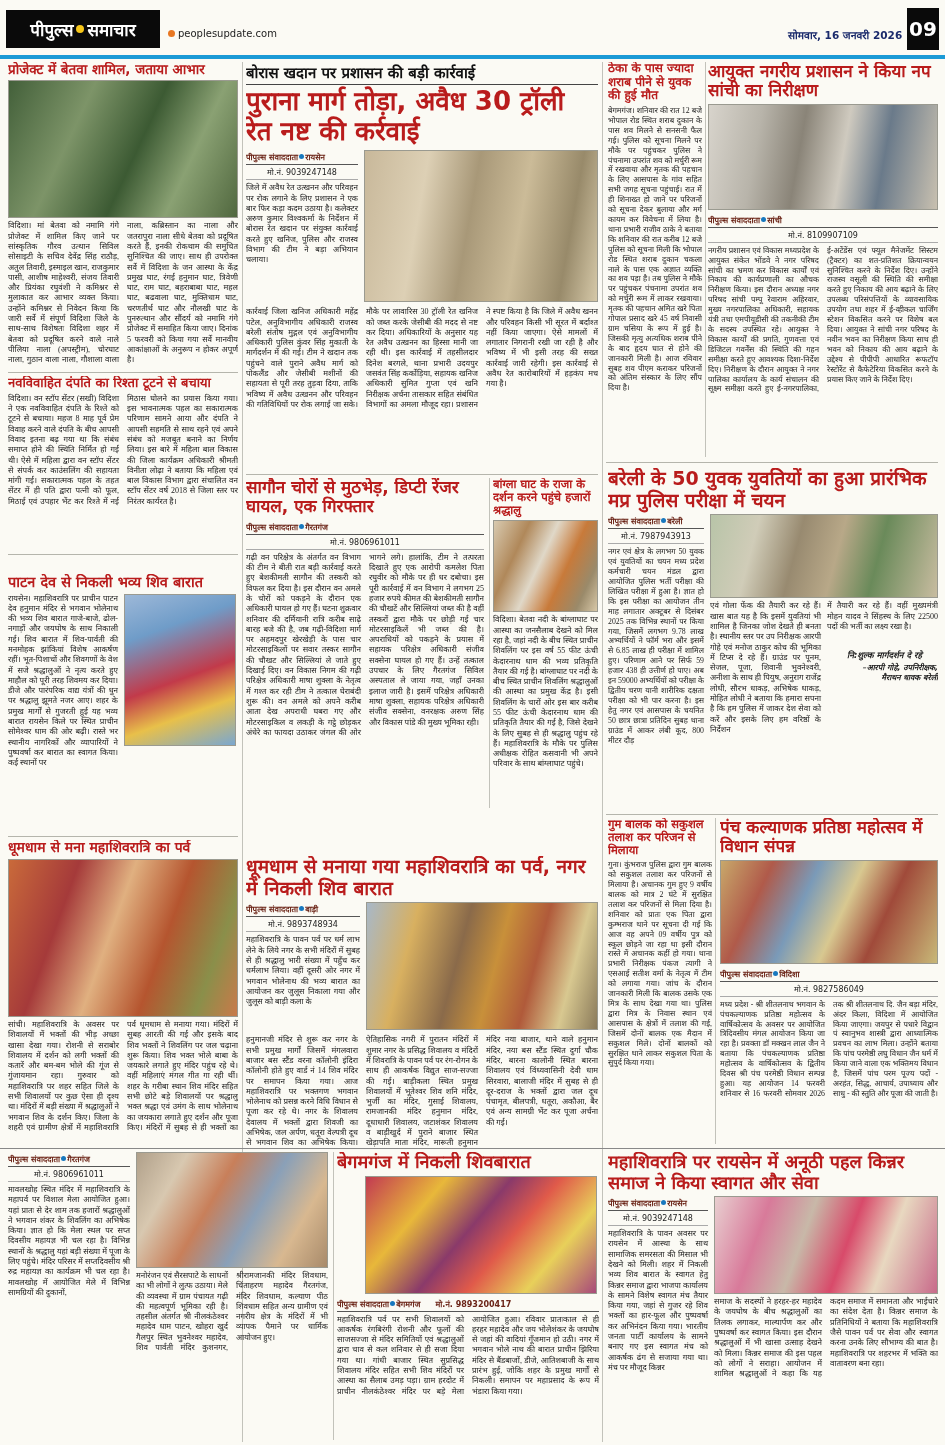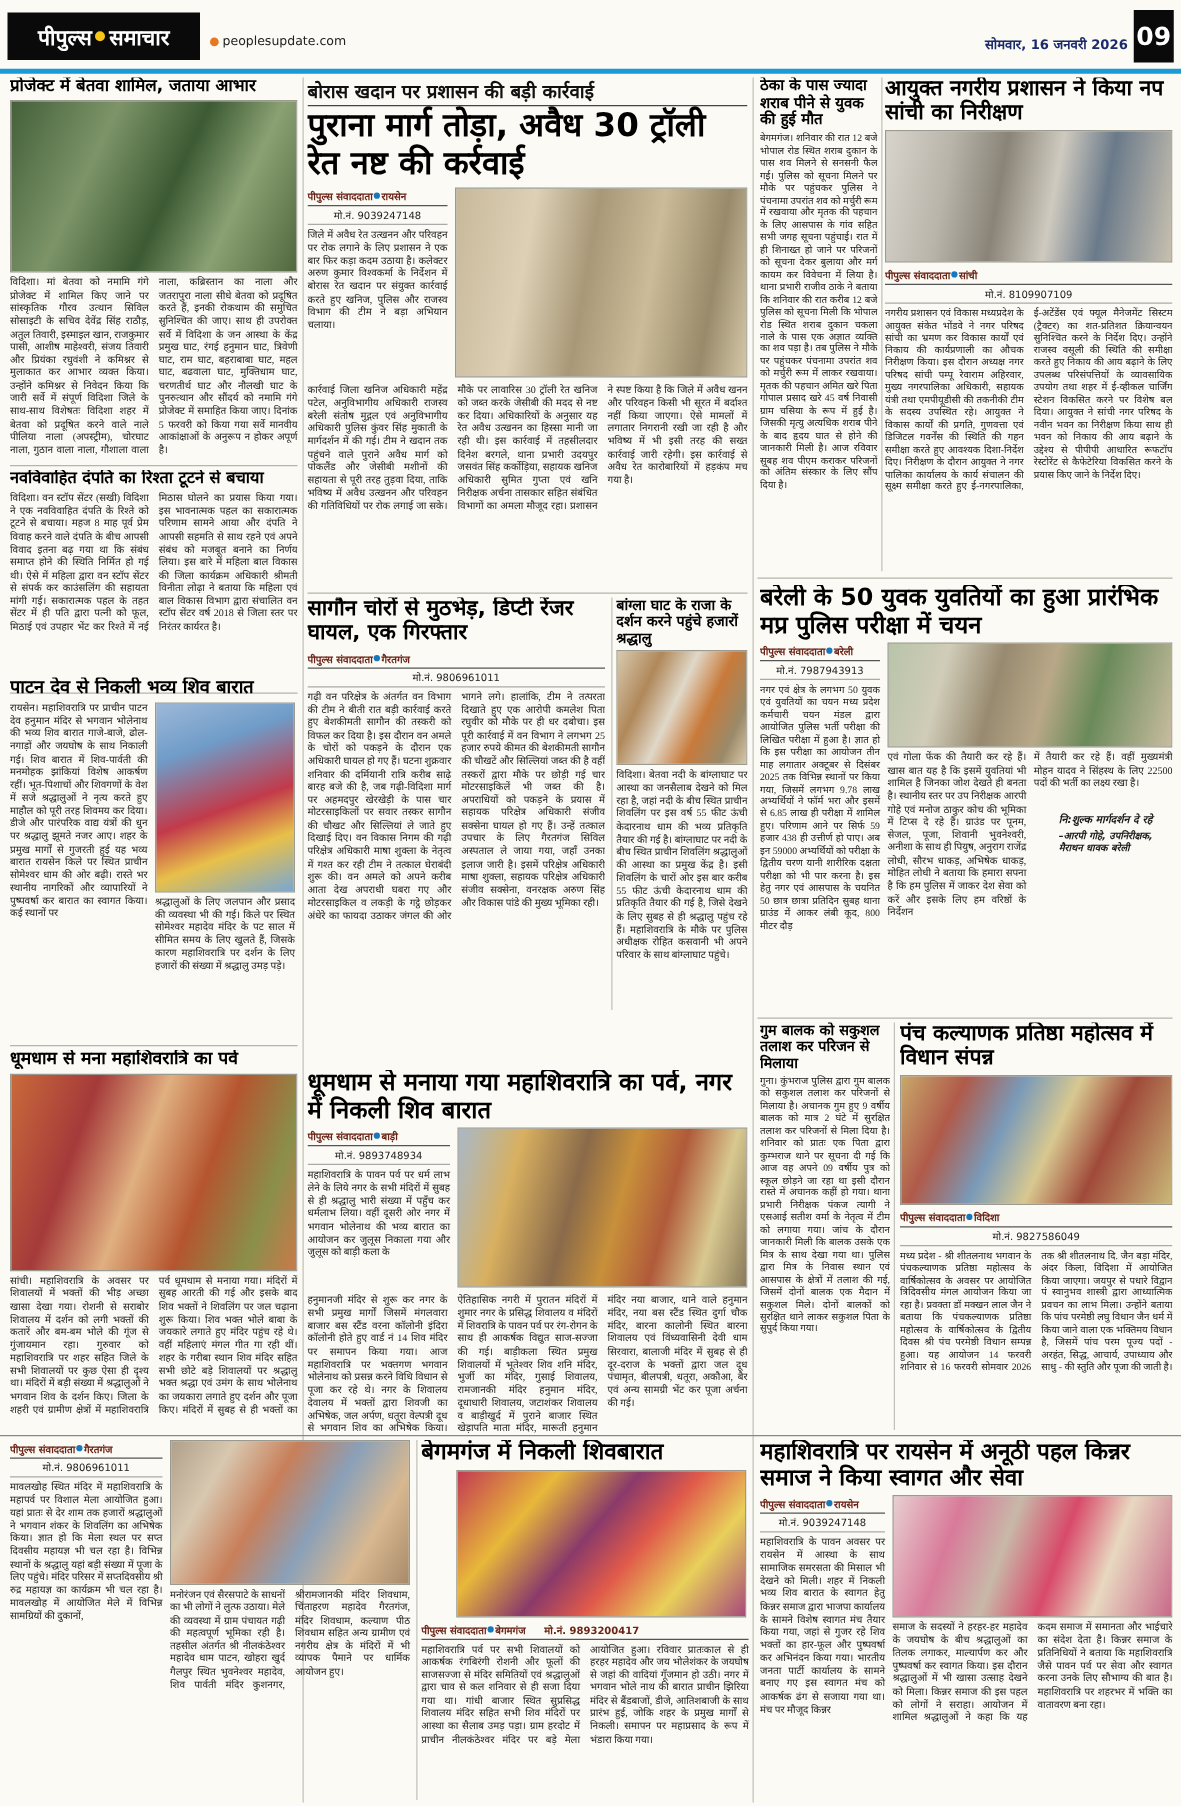--- a/index.html
+++ b/index.html
@@ -16,37 +16,37 @@
   .edition{position:absolute;left:275px;top:12px;width:440px;text-align:center;color:#e8121e;
            font-family:"DejaVu Sans",sans-serif;font-weight:bold;font-size:26px;white-space:nowrap;overflow:hidden;}
   .date{position:absolute;left:788px;top:28px;width:115px;font-size:10.5px;font-weight:bold;color:#1a2a6b;
         font-family:"DejaVu Sans",sans-serif;white-space:nowrap;}
   .pagenum{position:absolute;left:907px;top:8px;width:32px;height:42px;background:#0a0a0a;color:#fff;
            display:flex;align-items:center;justify-content:center;font-family:"DejaVu Sans",sans-serif;
            font-weight:bold;font-size:20px;}
   .toprule{position:absolute;left:0;top:55px;width:945px;height:4px;background:#1b9ad6;}
   
   .art{position:absolute;overflow:hidden;}
-  .hl{margin:0 0 3px 0;font-family:"DejaVu Sans",sans-serif;font-weight:bold;color:#000000;line-height:1.14;}
+  .hl{margin:0 0 3px 0;font-family:"DejaVu Sans",sans-serif;font-weight:bold;color:#b91c1c;line-height:1.14;}
   .nowrap{white-space:nowrap;overflow:hidden;}
   .kick{margin:0 0 2px 0;font-family:"DejaVu Sans",sans-serif;font-weight:bold;font-size:15px;color:#111;
         border-bottom:1px solid #444;padding-bottom:2px;}
   .bd{font-size:8px;line-height:10.3px;text-align:justify;}
   .c2{column-count:2;column-gap:8px;}
   .c3{column-count:3;column-gap:8px;}
   .byline{display:flex;align-items:center;flex-wrap:wrap;gap:1px;font-family:"DejaVu Sans",sans-serif;
           font-weight:bold;font-size:8px;color:#6b2417;border-bottom:1px solid #555;padding:1px 0 2px;text-align:right;}
   .dot{width:5px;height:5px;border-radius:50%;background:#1878be;flex:0 0 auto;}
   .phone{font-size:8px;text-align:center;border-bottom:1px solid #aaa;padding:1px 0 2px;margin-bottom:3px;
          font-family:"DejaVu Sans",sans-serif;color:#222;}
   .ph{position:relative;margin-bottom:3px;border:1px solid #9a9a90;box-sizing:border-box;}
   .row{display:flex;gap:6px;}
   .qbox{font-style:italic;font-family:"DejaVu Sans",sans-serif;margin-left:20px;}
   .qtitle{font-weight:bold;font-size:8.5px;margin:4px 0 2px;}
-  .qsign{font-weight:bold;font-size:7.8px;margin-top:2px;}
+  .qsign{text-align:right;font-weight:bold;font-size:7.8px;margin-top:2px;}
   .vr{position:absolute;width:1px;background:#c2c2ba;}
   .hrl{position:absolute;height:1px;background:#b5b5ac;}
 </style>
 </head>
 <body>
 
 <div class="page">
 
   <div class="masthead">
     <span>पीपुल्स</span>
@@ -79,27 +79,26 @@
     <h2 class="hl nowrap" style="font-size:13.5px">प्रोजेक्ट में बेतवा शामिल, जताया आभार</h2>
     <div class="ph" style="height:138px;background:linear-gradient(115deg,#43603a 0%,#7d9468 30%,#3c5a33 55%,#8aa173 75%,#51683f 100%)"></div>
     <div class="bd c2" style="height:152px">विदिशा। मां बेतवा को नमामि गंगे प्रोजेक्ट में शामिल किए जाने पर सांस्कृतिक गौरव उत्थान सिविल सोसाइटी के सचिव देवेंद्र सिंह राठौड़, अतुल तिवारी, इस्माइल खान, राजकुमार पासी, आशीष माहेश्वरी, संजय तिवारी और प्रियंका रघुवंशी ने कमिश्नर से मुलाकात कर आभार व्यक्त किया। उन्होंने कमिश्नर से निवेदन किया कि जारी सर्वे में संपूर्ण विदिशा जिले के साथ-साथ विशेषतः विदिशा शहर में बेतवा को प्रदूषित करने वाले नाले पीलिया नाला (अपस्ट्रीम), चोरघाट नाला, गुठान वाला नाला, गौशाला वाला नाला, कब्रिस्तान का नाला और जतरापुरा नाला सीधे बेतवा को प्रदूषित करते हैं, इनकी रोकथाम की समुचित सुनिश्चित की जाए। साथ ही उपरोक्त सर्वे में विदिशा के जन आस्था के केंद्र प्रमुख घाट, रंगई हनुमान घाट, त्रिवेणी घाट, राम घाट, बहराबाबा घाट, महल घाट, बढवाला घाट, मुक्तिधाम घाट, चरणतीर्थ घाट और नौलखी घाट के पुनरुत्थान और सौंदर्य को नमामि गंगे प्रोजेक्ट में समाहित किया जाए। दिनांक 5 फरवरी को किया गया सर्वे मानवीय आकांक्षाओं के अनुरूप न होकर अपूर्ण है।</div>
   </div>
 
   <div class="art" style="left:8px;top:376px;width:230px;height:176px">
     <h2 class="hl nowrap" style="font-size:13px">नवविवाहित दंपति का रिश्ता टूटने से बचाया</h2>
     <div class="bd c2" style="height:152px">विदिशा। वन स्टॉप सेंटर (सखी) विदिशा ने एक नवविवाहित दंपति के रिश्ते को टूटने से बचाया। महज 8 माह पूर्व प्रेम विवाह करने वाले दंपति के बीच आपसी विवाद इतना बढ़ गया था कि संबंध समाप्त होने की स्थिति निर्मित हो गई थी। ऐसे में महिला द्वारा वन स्टॉप सेंटर से संपर्क कर काउंसलिंग की सहायता मांगी गई। सकारात्मक पहल के तहत सेंटर में ही पति द्वारा पत्नी को फूल, मिठाई एवं उपहार भेंट कर रिश्ते में नई मिठास घोलने का प्रयास किया गया। इस भावनात्मक पहल का सकारात्मक परिणाम सामने आया और दंपति ने आपसी सहमति से साथ रहने एवं अपने संबंध को मजबूत बनाने का निर्णय लिया। इस बारे में महिला बाल विकास की जिला कार्यक्रम अधिकारी श्रीमती विनीता लोढ़ा ने बताया कि महिला एवं बाल विकास विभाग द्वारा संचालित वन स्टॉप सेंटर वर्ष 2018 से जिला स्तर पर निरंतर कार्यरत है।</div>
   </div>
 
-  <div class="art" style="left:8px;top:542px;width:230px;height:276px">
+  <div class="art" style="left:8px;top:574px;width:230px;height:276px">
     <h2 class="hl nowrap" style="font-size:14.5px">पाटन देव से निकली भव्य शिव बारात</h2>
     <div class="row">
       <div class="bd" style="width:110px;height:248px">रायसेन। महाशिवरात्रि पर प्राचीन पाटन देव हनुमान मंदिर से भगवान भोलेनाथ की भव्य शिव बारात गाजे-बाजे, ढोल-नगाड़ों और जयघोष के साथ निकाली गई। शिव बारात में शिव-पार्वती की मनमोहक झांकियां विशेष आकर्षण रहीं। भूत-पिशाचों और शिवगणों के वेश में सजे श्रद्धालुओं ने नृत्य करते हुए माहौल को पूरी तरह शिवमय कर दिया। डीजे और पारंपरिक वाद्य यंत्रों की धुन पर श्रद्धालु झूमते नजर आए। शहर के प्रमुख मार्गों से गुजरती हुई यह भव्य बारात रायसेन किले पर स्थित प्राचीन सोमेश्वर धाम की ओर बढ़ी। रास्ते भर स्थानीय नागरिकों और व्यापारियों ने पुष्पवर्षा कर बारात का स्वागत किया। कई स्थानों पर</div>
       <div style="width:112px">
         <div class="ph" style="height:152px;background:linear-gradient(160deg,#9db8d8 0%,#6f9cc8 25%,#c23a4a 55%,#e8c04a 75%,#7aa7d0 100%)"></div>
-        <div class="bd" style="height:92px">श्रद्धालुओं के लिए जलपान और प्रसाद की व्यवस्था भी की गई। किले पर स्थित सोमेश्वर महादेव मंदिर के पट साल में सीमित समय के लिए खुलते हैं, जिसके कारण महाशिवरात्रि पर दर्शन के लिए हजारों की संख्या में श्रद्धालु उमड़ पड़े।</div>
       </div>
     </div>
   </div>
 
   <div class="art" style="left:8px;top:840px;width:230px;height:304px">
     <h2 class="hl nowrap" style="font-size:14px">धूमधाम से मना महाशिवरात्रि का पर्व</h2>
     <div class="ph" style="height:158px;background:linear-gradient(110deg,#c96a3a 0%,#a53a3a 25%,#e0b080 45%,#b5552f 65%,#8a8f4a 85%,#c97a4a 100%)"></div>
     <div class="bd c2" style="height:122px">सांची। महाशिवरात्रि के अवसर पर शिवालयों में भक्तों की भीड़ अच्छा खासा देखा गया। रोशनी से सराबोर शिवालय में दर्शन को लगी भक्तों की कतारें और बम-बम भोले की गूंज से गुंजायमान रहा। गुरुवार को महाशिवरात्रि पर शहर सहित जिले के सभी शिवालयों पर कुछ ऐसा ही दृश्य था। मंदिरों में बड़ी संख्या में श्रद्धालुओं ने भगवान शिव के दर्शन किए। जिला के शहरी एवं ग्रामीण क्षेत्रों में महाशिवरात्रि पर्व धूमधाम से मनाया गया। मंदिरों में सुबह आरती की गई और इसके बाद शिव भक्तों ने शिवलिंग पर जल चढ़ाना शुरू किया। शिव भक्त भोले बाबा के जयकारे लगाते हुए मंदिर पहुंच रहे थे। वहीं महिलाएं मंगल गीत गा रही थीं। शहर के गरीबा स्थान शिव मंदिर सहित सभी छोटे बड़े शिवालयों पर श्रद्धालु भक्त श्रद्धा एवं उमंग के साथ भोलेनाथ का जयकारा लगाते हुए दर्शन और पूजा किए। मंदिरों में सुबह से ही भक्तों का मेला लगा रहा। हजारों की संख्या में श्रद्धालु महिला पुरुष यहां जलाभिषेक करने के लिए पहुंचे। दोपहर बाद से उमड़ी भीड़ में खासकर महिलाओं और बच्चियों की संख्या ज्यादा थी।</div>
   </div>
 

